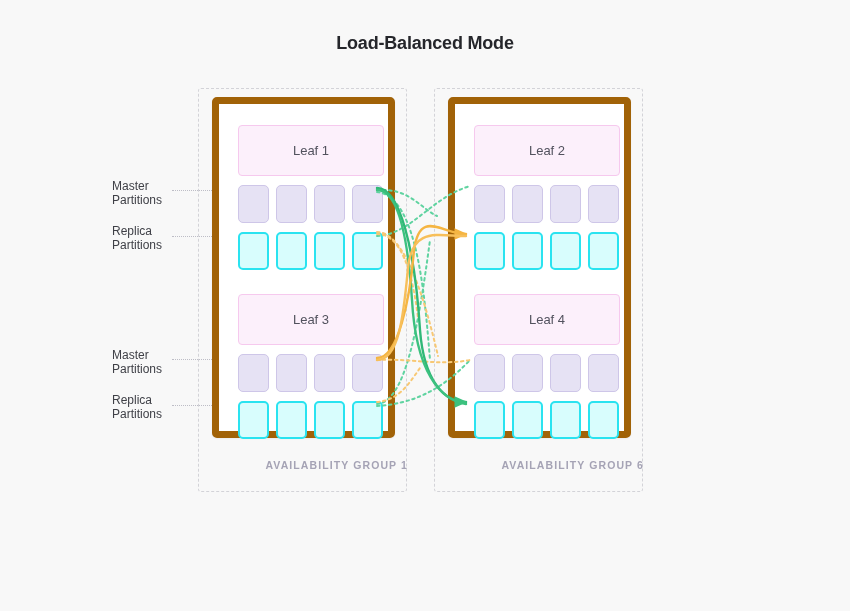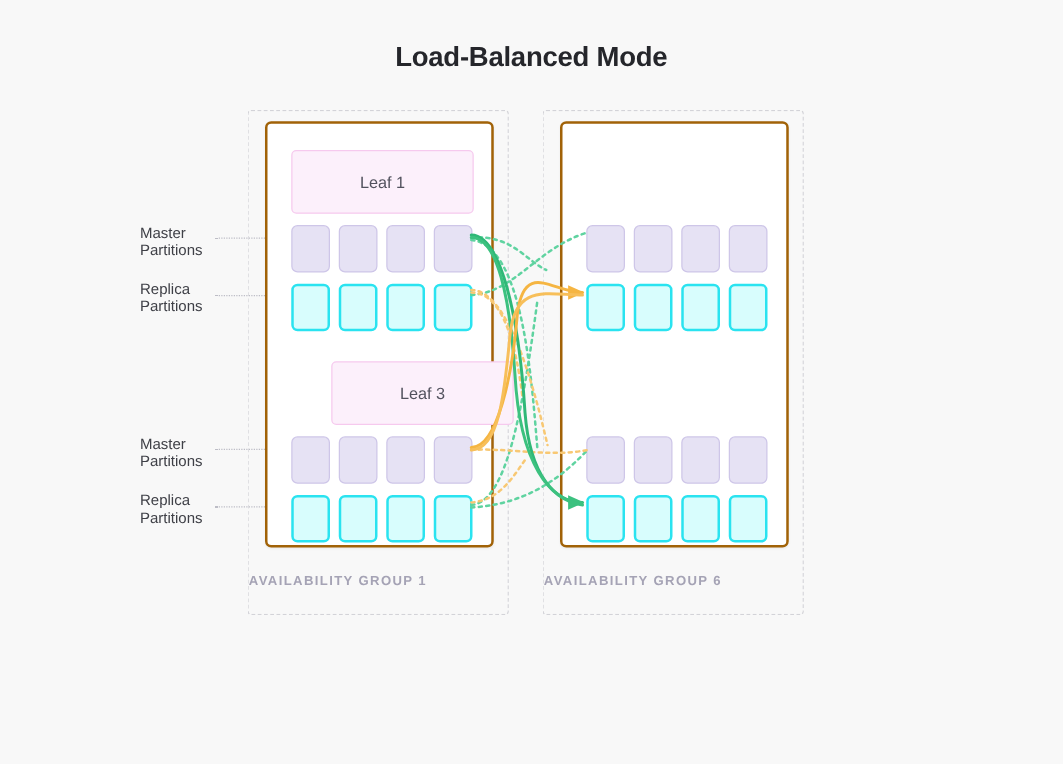--- a/index.html
+++ b/index.html
@@ -21,21 +21,21 @@
     inset: 0;
   }
 
   
   .title {
     position: absolute;
     left: 0;
     top: 33px;
     width: 850px;
     text-align: center;
-    font-size: 22px;
+    font-size: 18px;
     font-weight: bold;
     color: #25262b;
     letter-spacing: -0.2px;
   }
 
   
   .ag {
     position: absolute;
     top: 88px;
     width: 209px;
@@ -48,21 +48,21 @@
   .ag.right { left: 434px; }
 
   
   .card {
     position: absolute;
     left: 13px;
     top: 8px;
     width: 183px;
     height: 341px;
     background: #ffffff;
-    border: 2px solid #a16207;
+    border: 7px solid #a16207;
     border-radius: 5px;
     box-sizing: border-box;
     box-shadow: 0 1px 2px rgba(0,0,0,0.05);
   }
 
   
   .leaf {
     position: absolute;
     left: 19px;
     width: 146px;
@@ -71,21 +71,21 @@
     border: 1px solid #f6c9ee;
     border-radius: 4px;
     box-sizing: border-box;
     display: flex;
     align-items: center;
     justify-content: center;
     font-size: 13px;
     color: #52525e;
   }
   .leaf.top    { top: 21px; }
-  .leaf.bottom { top: 190px; margin-left: 32px; }
+  .leaf.bottom { top: 190px; }
 
   
   .prow {
     position: absolute;
     left: 19px;
     width: 149px;
     height: 38px;
     display: flex;
     gap: 7px;
   }
@@ -108,21 +108,21 @@
     background: #d8fdfd;
     border: 2px solid #2ae3f0;
   }
 
   
   .ag-caption {
     position: absolute;
     left: 0;
     width: 209px;
     top: 370px;
-    text-align: left;
+    text-align: right;
     font-size: 10.5px;
     font-weight: bold;
     letter-spacing: 1.1px;
     color: #a5a3b5;
   }
 
   
   .side-label {
     position: absolute;
     left: 112px;
@@ -220,35 +220,41 @@
         <div class="part replica"></div>
       </div>
 
     </div>
     <div class="ag-caption">AVAILABILITY GROUP 1</div>
   </div>
 
   <div class="ag right">
     <div class="card">
 
+      <div class="leaf top">
+        <span>Leaf 2</span>
+      </div>
 
       <div class="prow m1">
         <div class="part master"></div>
         <div class="part master"></div>
         <div class="part master"></div>
         <div class="part master"></div>
       </div>
 
       <div class="prow r1">
         <div class="part replica"></div>
         <div class="part replica"></div>
         <div class="part replica"></div>
         <div class="part replica"></div>
       </div>
 
+      <div class="leaf bottom">
+        <span>Leaf 4</span>
+      </div>
 
       <div class="prow m2">
         <div class="part master"></div>
         <div class="part master"></div>
         <div class="part master"></div>
         <div class="part master"></div>
       </div>
 
       <div class="prow r2">
         <div class="part replica"></div>

